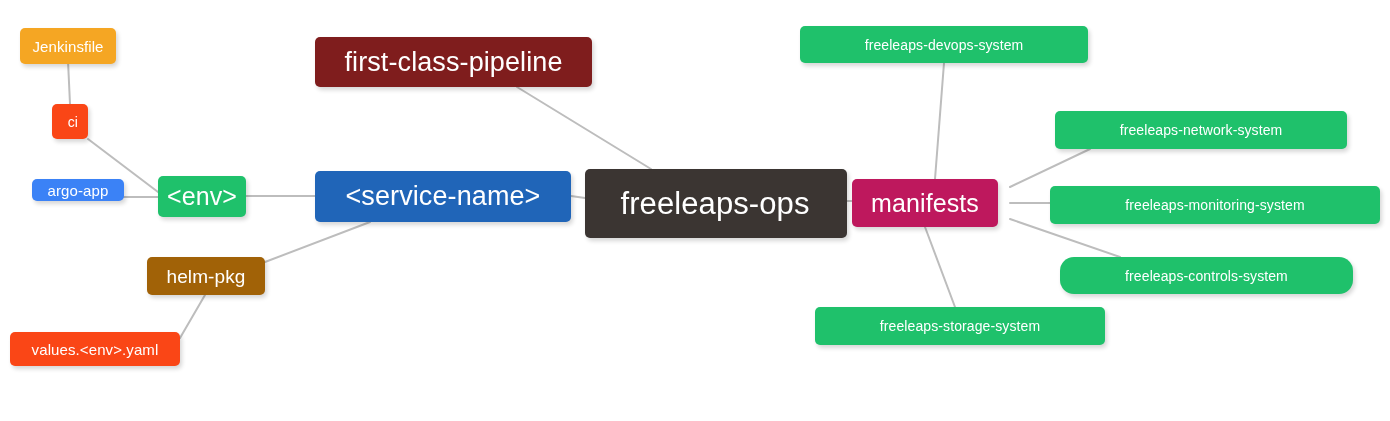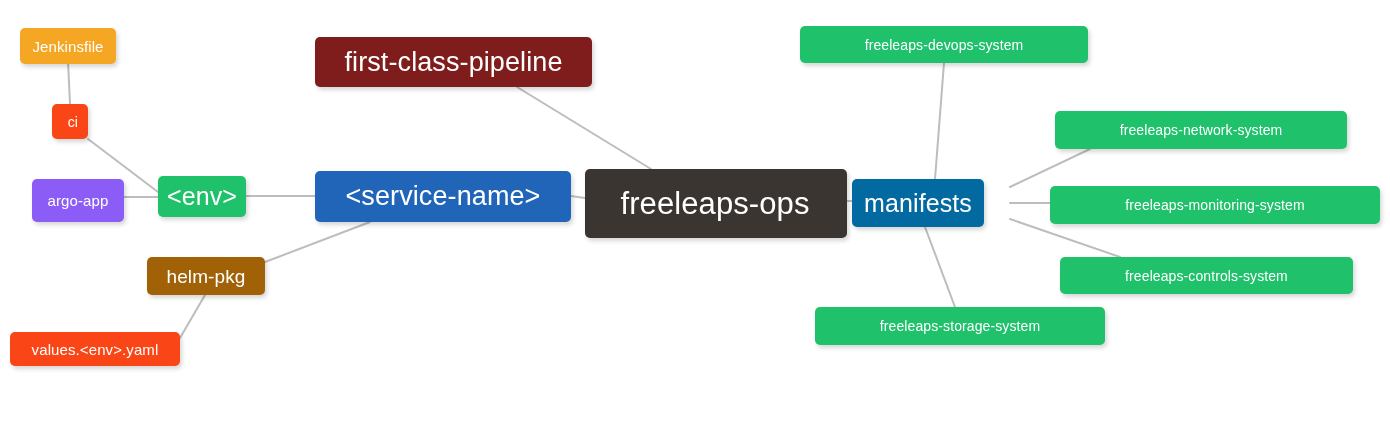--- a/index.html
+++ b/index.html
@@ -71,53 +71,53 @@
       <line x1="1010" y1="219" x2="1120" y2="257" stroke="#bdbdbd" stroke-width="2" stroke-linecap="round"></line>
       <line x1="925" y1="227" x2="955" y2="307" stroke="#bdbdbd" stroke-width="2" stroke-linecap="round"></line>
     </svg>
   <div id="node-layer">
       <div class="node sz-tiny" style="left: 20px; top: 28px; width: 96px; height: 36px; background: rgb(245, 166, 35);">
         <span class="node-label">Jenkinsfile</span>
       </div>
       <div class="node sz-micro" style="left: 52px; top: 104px; width: 36px; height: 35px; background: rgb(250, 70, 22); justify-content: flex-end;">
         <span class="node-label">ci</span>
       </div>
-      <div class="node sz-tiny" style="left: 32px; top: 179px; width: 92px; height: 43px; background: #8b5cf6;">
+      <div class="node sz-tiny" style="left: 32px; top: 179px; width: 92px; height: 22px; background: #3b82f6;">
         <span class="node-label">argo-app</span>
       </div>
       <div class="node sz-mid" style="left: 158px; top: 176px; width: 88px; height: 41px; background: rgb(31, 193, 107);">
         <span class="node-label">&lt;env&gt;</span>
       </div>
       <div class="node sz-small" style="left: 147px; top: 257px; width: 118px; height: 38px; background: #a16207;">
         <span class="node-label">helm-pkg</span>
       </div>
       <div class="node sz-tiny" style="left: 10px; top: 332px; width: 170px; height: 34px; background: rgb(250, 70, 22);">
         <span class="node-label">values.&lt;env&gt;.yaml</span>
       </div>
       <div class="node sz-big" style="left: 315px; top: 37px; width: 277px; height: 50px; background: #7f1d1d;">
         <span class="node-label">first-class-pipeline</span>
       </div>
       <div class="node sz-big" style="left: 315px; top: 171px; width: 256px; height: 51px; background: rgb(32, 101, 184);">
         <span class="node-label">&lt;service-name&gt;</span>
       </div>
       <div class="node sz-root" style="left: 585px; top: 169px; width: 262px; height: 69px; background: rgb(59, 53, 50); padding-left: 8px;">
         <span class="node-label">freeleaps-ops</span>
       </div>
-      <div class="node sz-mid" style="left: 852px; top: 179px; width: 132px; height: 48px; background: #0369a1;">
+      <div class="node sz-mid" style="left: 852px; top: 179px; width: 146px; height: 48px; background: #be185d;">
         <span class="node-label">manifests</span>
       </div>
       <div class="node sz-sys" style="left: 800px; top: 26px; width: 288px; height: 37px; background: rgb(31, 193, 107);">
         <span class="node-label">freeleaps-devops-system</span>
       </div>
       <div class="node sz-sys" style="left: 1055px; top: 111px; width: 292px; height: 38px; background: rgb(31, 193, 107);">
         <span class="node-label">freeleaps-network-system</span>
       </div>
       <div class="node sz-sys" style="left: 1050px; top: 186px; width: 330px; height: 38px; background: rgb(31, 193, 107);">
         <span class="node-label">freeleaps-monitoring-system</span>
       </div>
-      <div class="node sz-sys" style="left: 1060px; top: 257px; width: 293px; height: 37px; background: rgb(31, 193, 107);">
+      <div class="node sz-sys" style="left: 1060px; top: 257px; width: 293px; height: 37px; background: rgb(31, 193, 107); border-radius: 14px;">
         <span class="node-label">freeleaps-controls-system</span>
       </div>
       <div class="node sz-sys" style="left: 815px; top: 307px; width: 290px; height: 38px; background: rgb(31, 193, 107);">
         <span class="node-label">freeleaps-storage-system</span>
       </div>
     </div>
 </div>
 
 </body></html>

